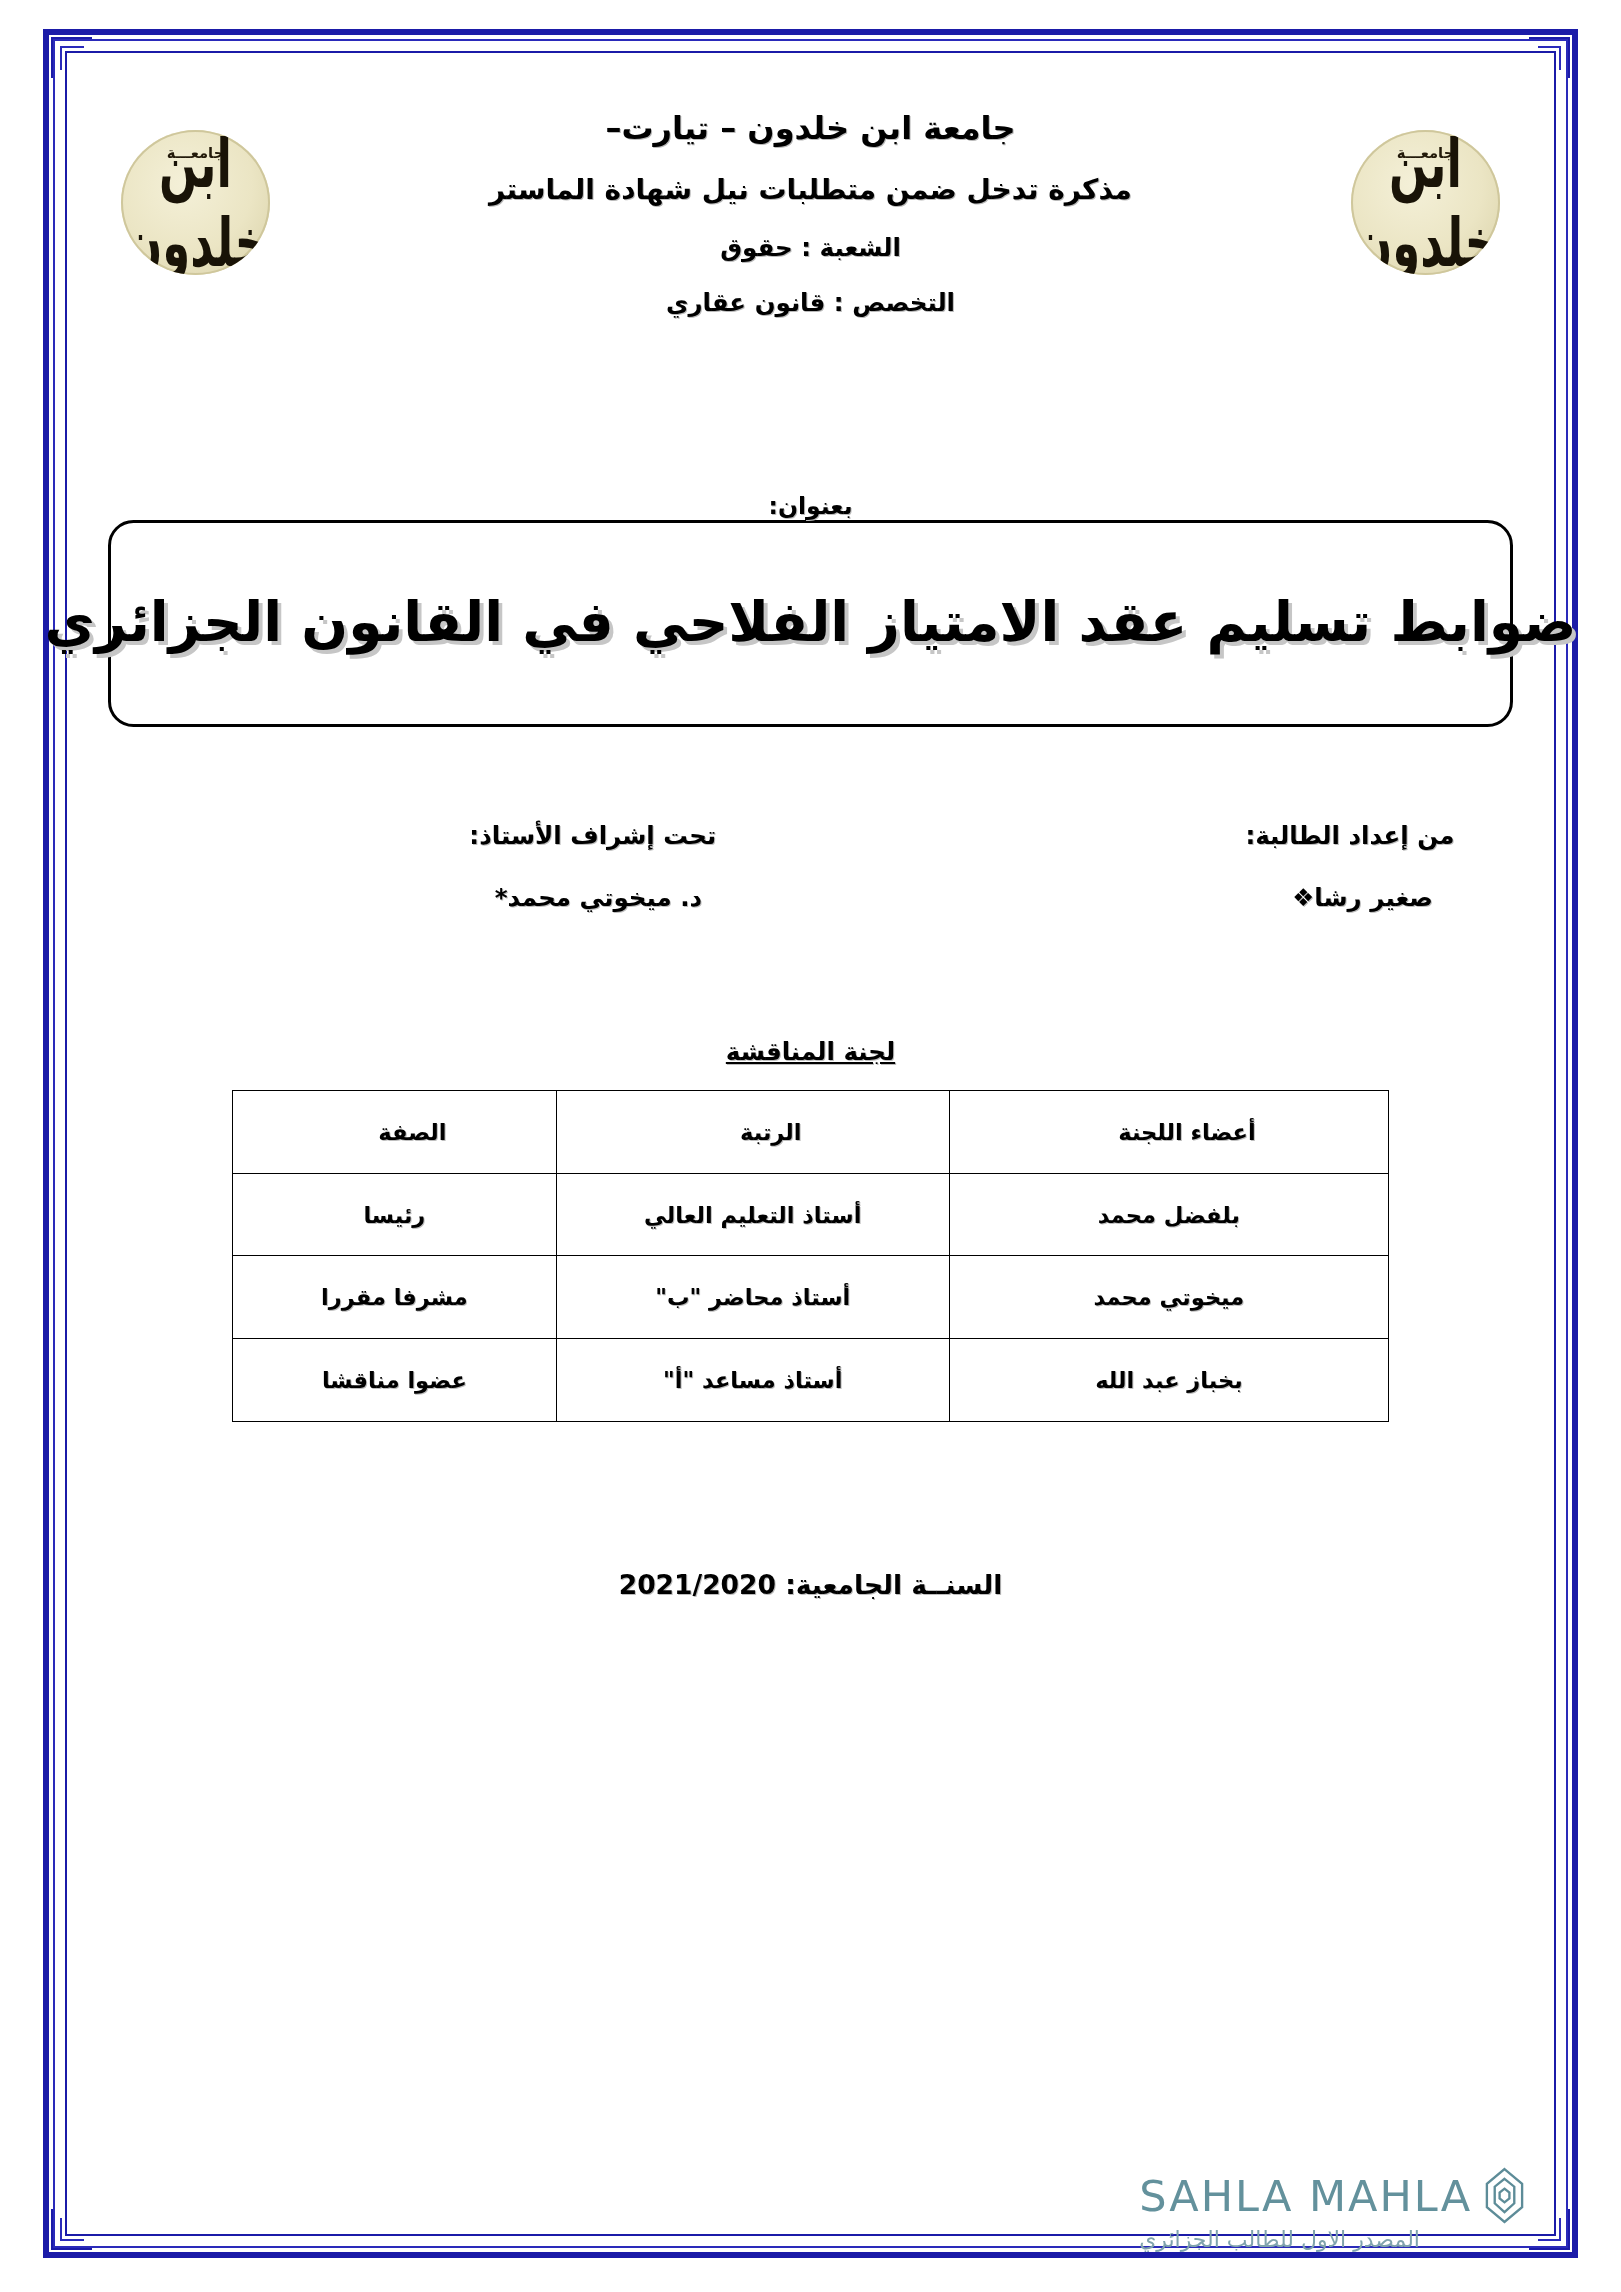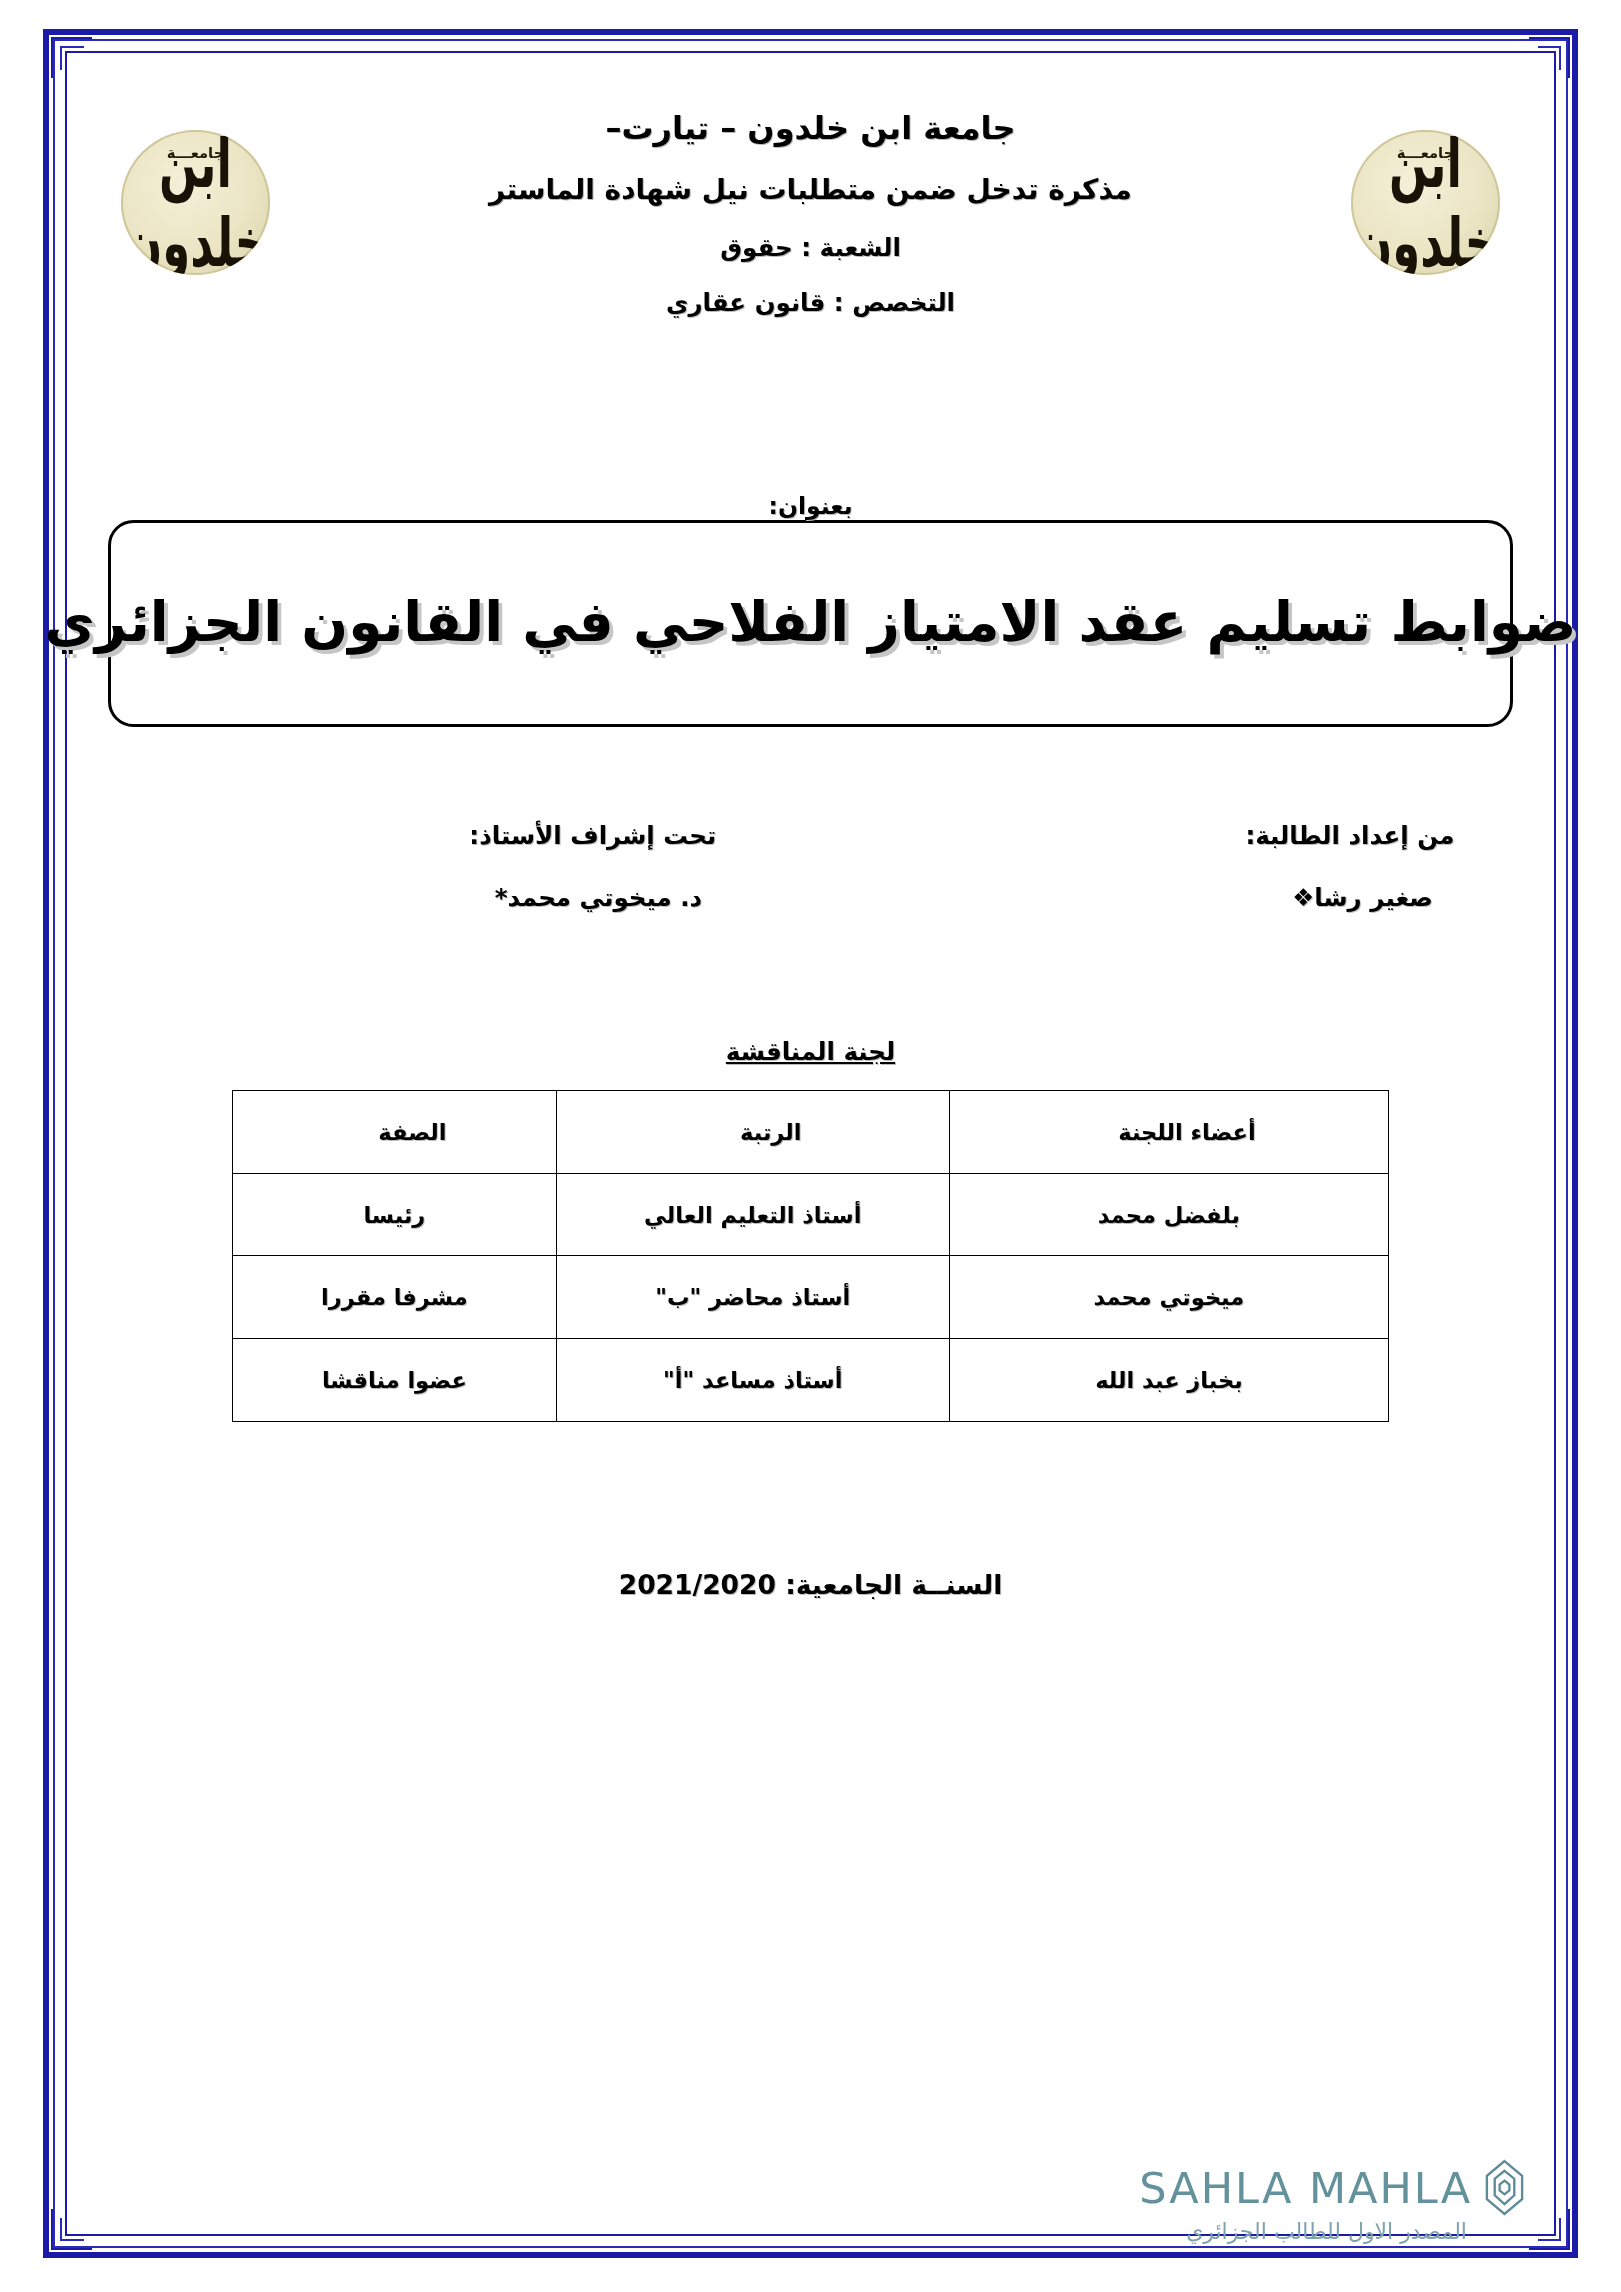--- a/index.html
+++ b/index.html
@@ -190,22 +190,22 @@
   .year{
     margin-top:147px;
     font-size:26.5px;font-weight:700;color:#000;
     text-shadow:1px 1px 0 #bdbdbd;
     direction:rtl;
   }
 
   
   .watermark{
     position:absolute;
-    right:94px;bottom:49px;
-    text-align:center;
+    right:94px;bottom:41px;
+    text-align:left;
     direction:ltr;
     pointer-events:none;
   }
   .wm-row{display:flex;align-items:center;justify-content:flex-end;gap:9.8px;}
   .wm-main{
     font-family:"DejaVu Sans","Liberation Sans",sans-serif;
     font-size:43px;
     letter-spacing:2px;
     color:#63919c;
     font-weight:400;

